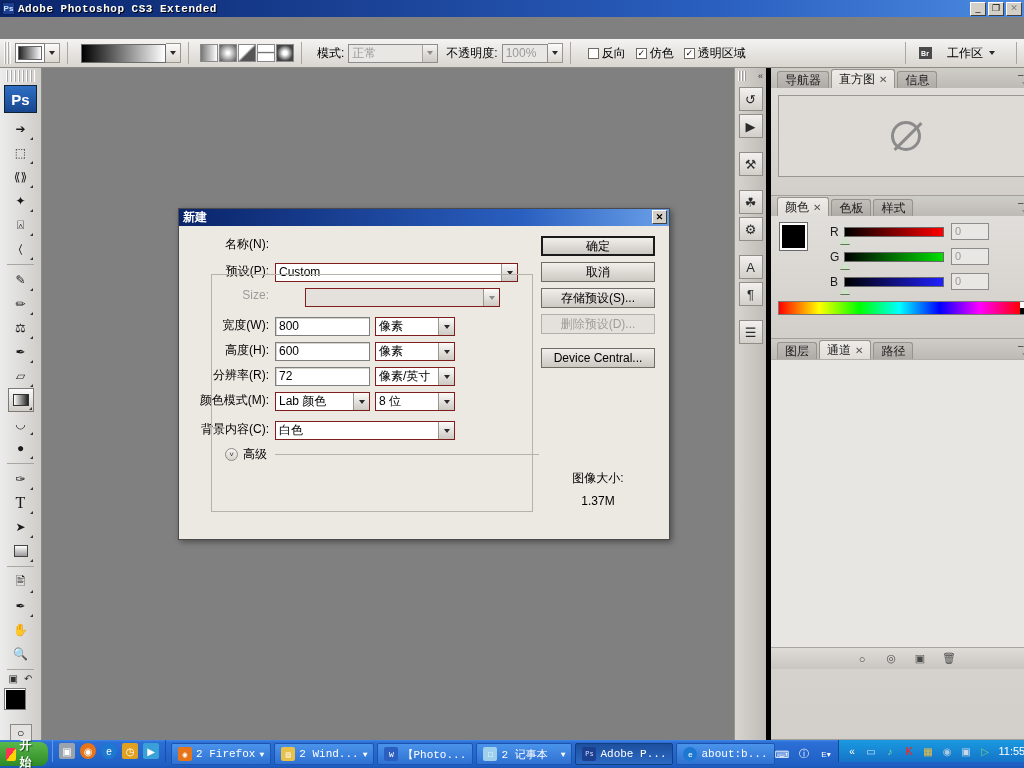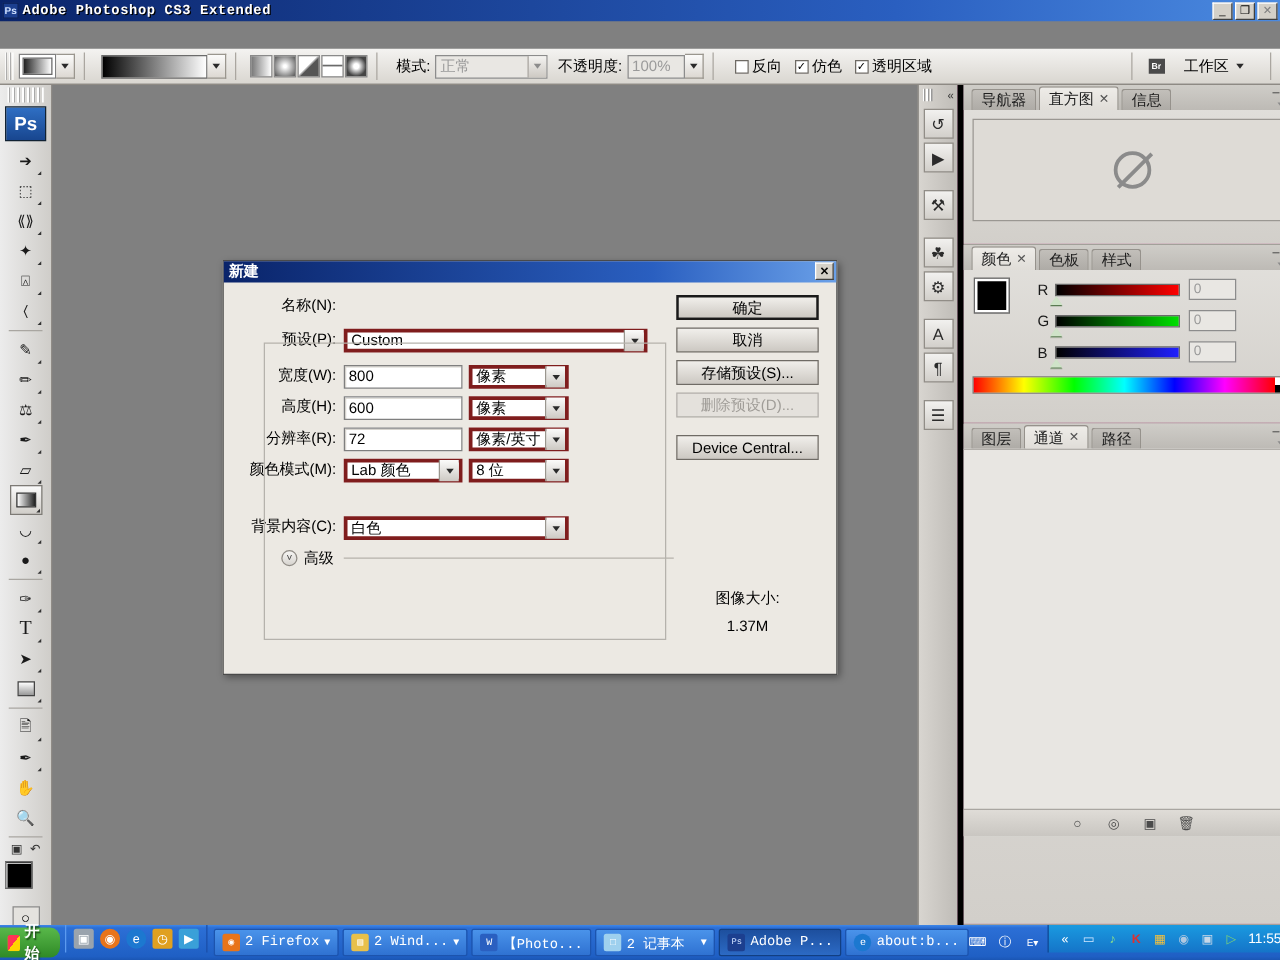--- a/index.html
+++ b/index.html
@@ -239,21 +239,21 @@
   .dlg-body { position: relative; padding: 10px 12px; }
   .row { display: flex; align-items: flex-start; margin-bottom: 6px; }
   .lbl { width: 84px; text-align: right; padding-right: 6px; font-size: 12px; color: #000; }
   .lbl.dim { color: #9a9a9a; }
   .txtin {
     height: 19px; border: 1px solid #7f7f7f; background: #fff;
     font-size: 12px; padding-left: 3px; line-height: 17px; color: #000;
     box-shadow: 1px 1px 0 #d6d3cd inset;
   }
   .combo {
-    height: 19px; border: 3px solid #7f1d1d; background: #fff;
+    height: 19px; border: 1px solid #7f1d1d; background: #fff;
     font-size: 12px; padding-left: 3px; line-height: 17px; color: #000;
     display: flex; align-items: center; justify-content: space-between;
   }
   .combo.dis { background: #e4e1dc; color: #9a9a9a; }
   .cmb-btn { width: 16px; height: 17px; background: linear-gradient(to bottom,#fbfbfa,#cdc9c3);
     border-left: 1px solid #9a968e; display: flex; align-items: center; justify-content: center; }
   .group-box { border: 1px solid #b5b2ac; border-top-color: #b5b2ac;
     position: absolute; left: 32px; top: 48px; width: 322px; height: 238px; pointer-events: none; }
   .btn {
     width: 114px; height: 20px; font-size: 12px; color: #000;
@@ -603,20 +603,29 @@
       <div class="row" style="margin-top:10px;">
         <span class="lbl">预设(P):</span>
         <span class="combo" style="width:243px;">
           <span>Custom</span>
           <span class="cmb-btn">
               <span class="tri-down"></span>
             </span>
         </span>
       </div>
 
+      <div class="row">
+        <span class="lbl dim">Size:</span>
+        <span class="combo dis" style="width:195px;margin-left:30px;">
+          <span></span>
+          <span class="cmb-btn">
+              <span class="tri-down-g"></span>
+            </span>
+        </span>
+      </div>
 
       <div class="row" style="margin-top:10px;">
         <span class="lbl">宽度(W):</span>
         <span class="txtin" style="width:95px;">800</span>
         <span class="combo" style="width:80px;margin-left:5px;">
           <span>像素</span>
           <span class="cmb-btn">
               <span class="tri-down"></span>
             </span>
         </span>
@@ -653,21 +662,21 @@
             </span>
         </span>
         <span class="combo" style="width:80px;margin-left:5px;">
           <span>8 位</span>
           <span class="cmb-btn">
               <span class="tri-down"></span>
             </span>
         </span>
       </div>
 
-      <div class="row" style="margin-top:27px;">
+      <div class="row" style="margin-top:10px;">
         <span class="lbl">背景内容(C):</span>
         <span class="combo" style="width:180px;">
           <span>白色</span>
           <span class="cmb-btn">
               <span class="tri-down"></span>
             </span>
         </span>
       </div>
 
       <div class="adv-row" style="margin-left:30px;width:322px;">

